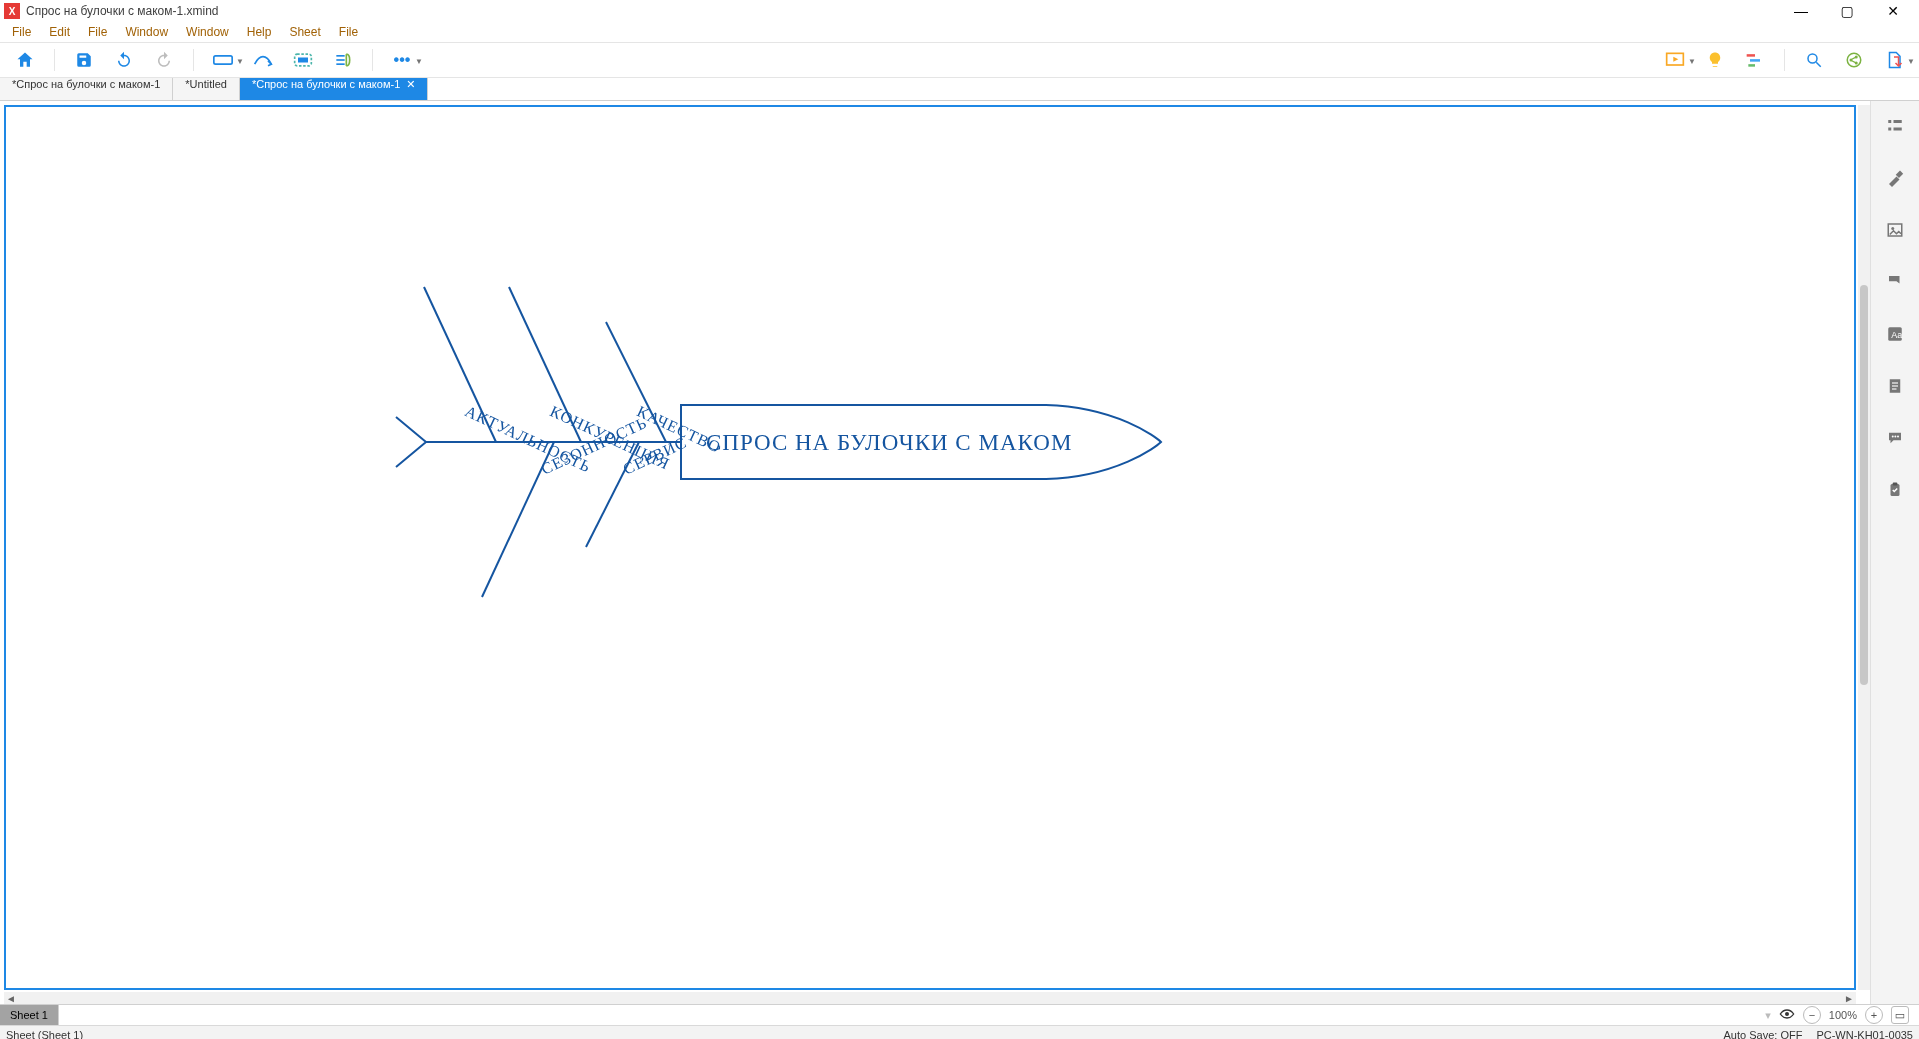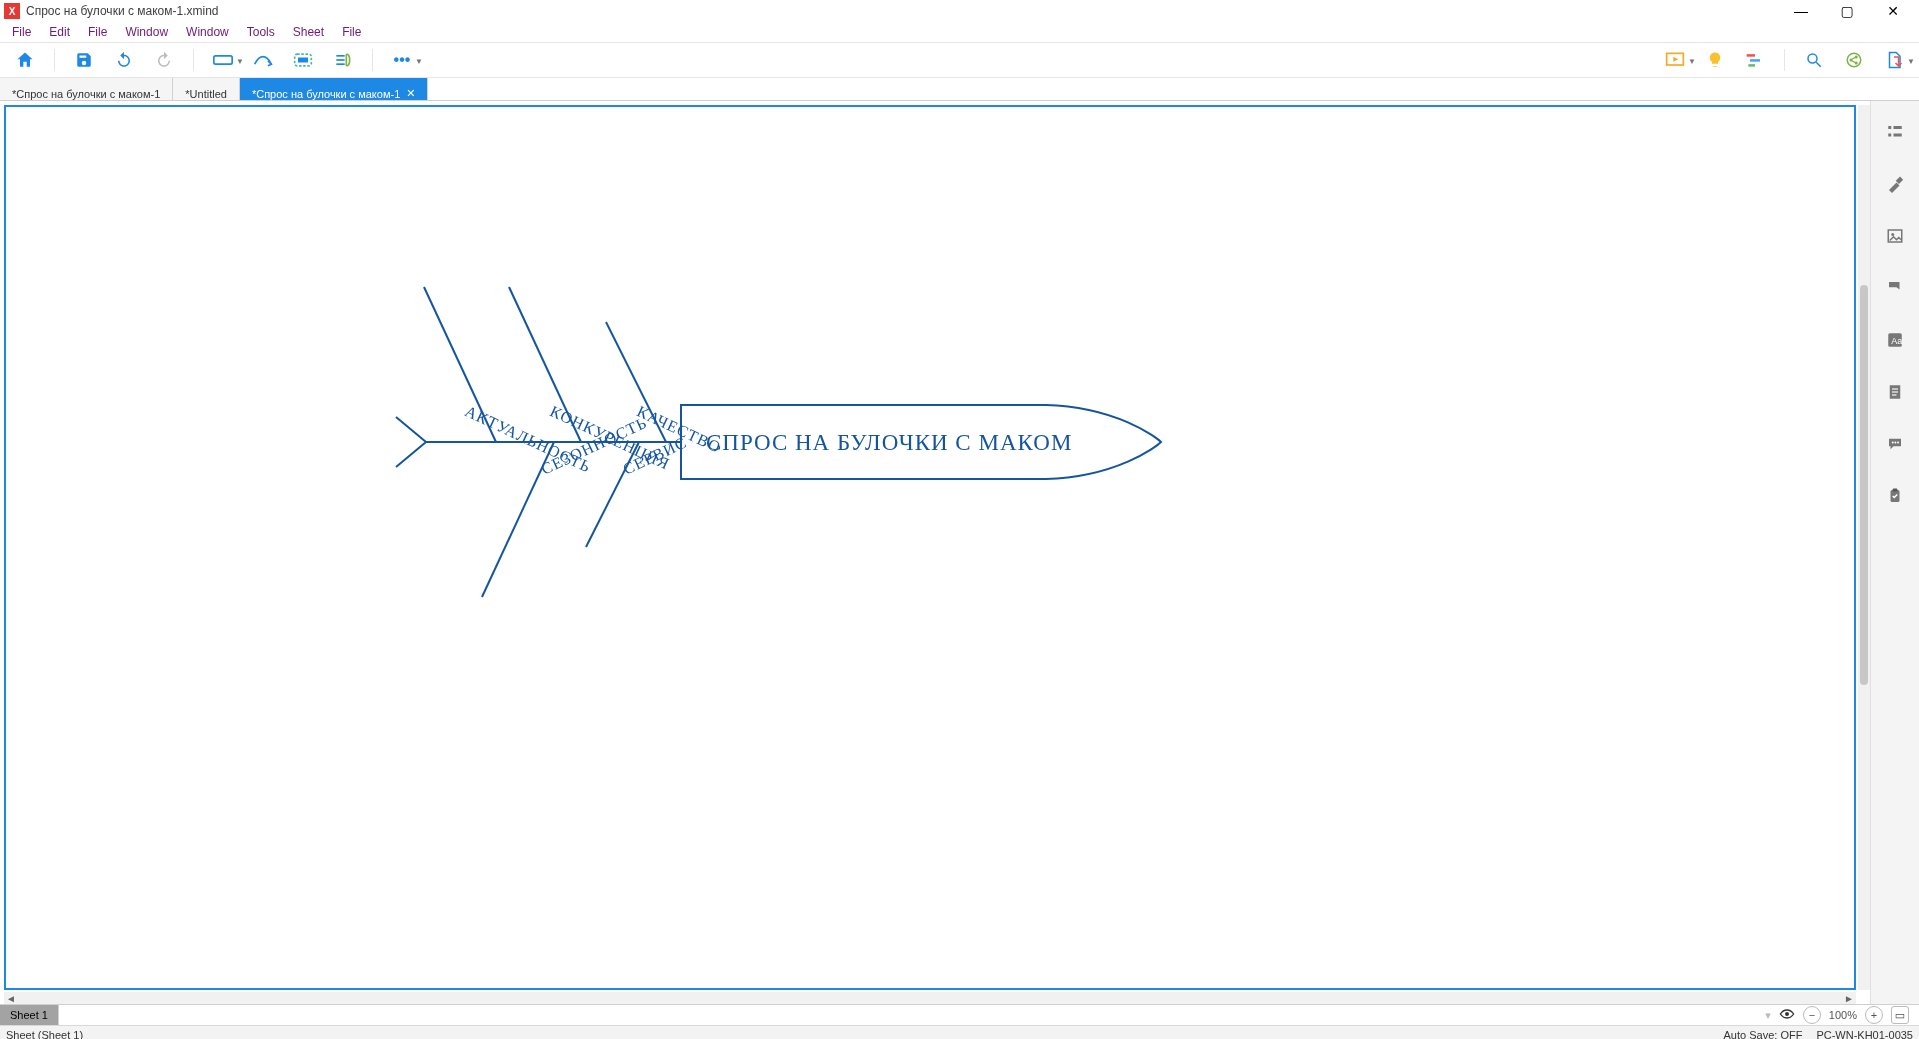--- a/index.html
+++ b/index.html
@@ -51,21 +51,21 @@
   .menu-bar {
     height: 20px;
     display: flex;
     align-items: center;
     padding: 0 4px;
     gap: 2px;
   }
   .menu-bar .menu-item {
     padding: 2px 8px;
     font-size: 12px;
-    color: #701a75;
+    color: #a16207;
   }
 
   
   .toolbar {
     height: 34px;
     border-top: 1px solid #e5e5e5;
     border-bottom: 1px solid #e5e5e5;
     display: flex;
     align-items: center;
     padding: 0 8px;
@@ -93,21 +93,21 @@
   .doc-tabs {
     height: 22px;
     display: flex;
     align-items: stretch;
     background: #fff;
     border-bottom: 1px solid #d0d0d0;
     font-size: 11px;
   }
   .doc-tab {
     padding: 0 12px;
-    display: flex; align-items: flex-end;
+    display: flex; align-items: flex-start;
     border-right: 1px solid #d0d0d0;
     color: #333;
     background: #f5f5f5;
     gap: 6px;
   }
   .doc-tab.active {
     background: #1e88e5;
     color: #fff;
   }
   .doc-tab .close-x { font-size: 11px; }
@@ -157,21 +157,21 @@
     width: 48px;
     background: #f4f4f4;
     border-left: 1px solid #e0e0e0;
     display: flex; flex-direction: column;
     align-items: center;
     padding-top: 16px;
     gap: 28px;
   }
   .side-panel .sp-icon {
     width: 24px; height: 24px;
-    display:flex; align-items:flex-end; justify-content:center;
+    display:flex; align-items:flex-start; justify-content:center;
     color: #0c4a6e; font-size: 16px;
   }
 
   
   .sheet-tabs {
     height: 20px;
     border-top: 1px solid #d0d0d0;
     display: flex; align-items: stretch;
     font-size: 11px;
     background: #fff;
@@ -234,21 +234,21 @@
     <span>✕</span>
   </div>
 </div>
 
 <div class="menu-bar">
   <span class="menu-item">File</span>
   <span class="menu-item">Edit</span>
   <span class="menu-item">File</span>
   <span class="menu-item">Window</span>
   <span class="menu-item">Window</span>
-  <span class="menu-item">Tools</span>
+  <span class="menu-item">Help</span>
   <span class="menu-item">Sheet</span>
   <span class="menu-item">File</span>
 </div>
 
 <div class="toolbar">
   <span class="tb-btn-slot">
       <span class="tb-btn">
     <svg width="20" height="20" viewBox="0 0 24 24">
           <path fill="#1e88e5" d="M12 3l9 8h-3v9h-4v-6H10v6H6v-9H3z"></path>
         </svg>

